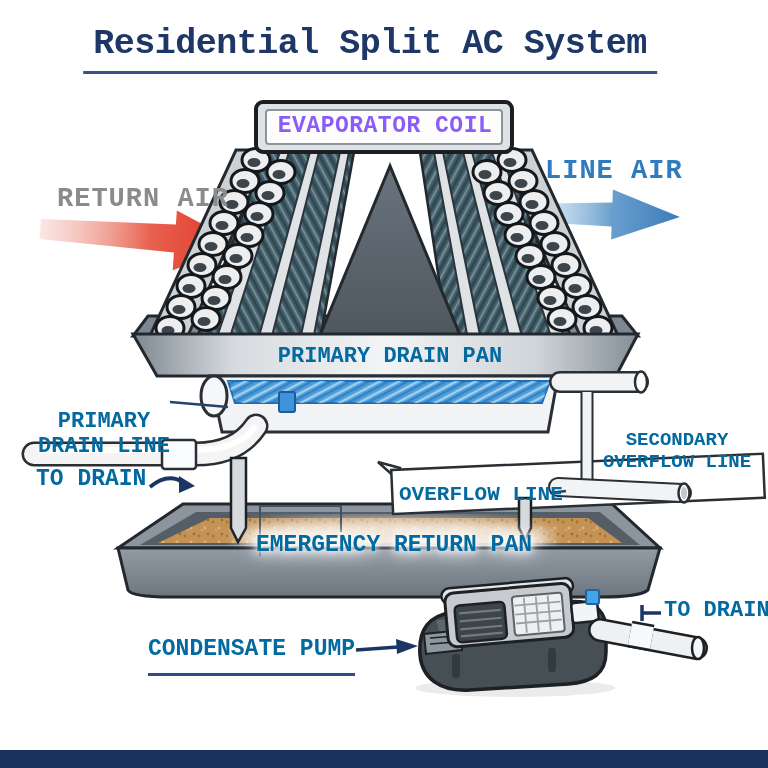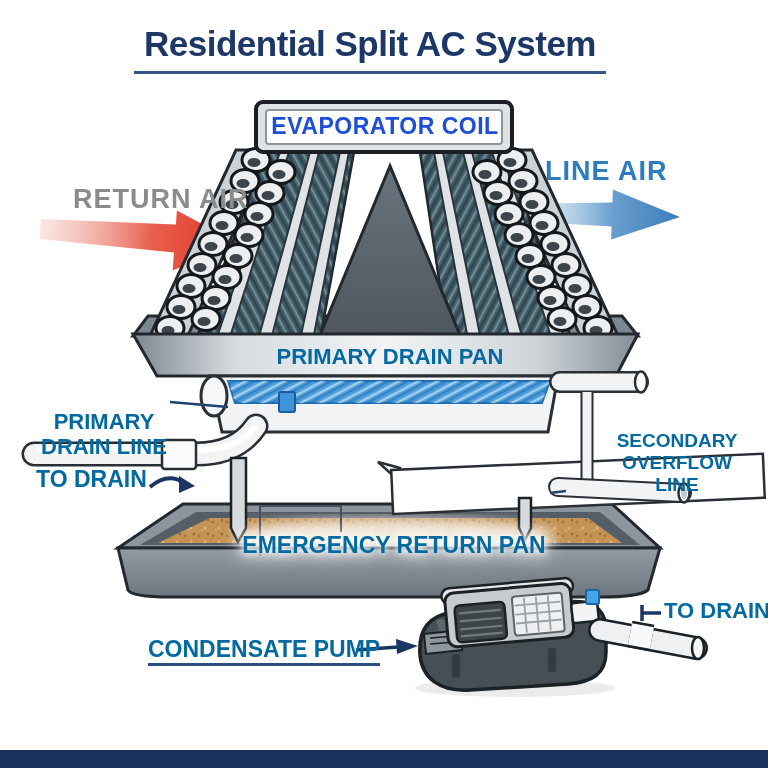--- a/index.html
+++ b/index.html
@@ -1,33 +1,33 @@
 <!DOCTYPE html>
 <html><head>
 <meta charset="utf-8">
 <style>
   html,body{margin:0;padding:0;background:#ffffff;}
   #stage{position:relative;width:768px;height:768px;background:#ffffff;overflow:hidden;
-         font-family:Liberation Sans, sans-serif;}
+         font-family:Liberation Mono, monospace;}
   #stage svg{position:absolute;left:0;top:0;}
   .label{position:absolute;font-weight:bold;color:#0369a1;white-space:nowrap;line-height:1.15;}
   .title{left:370px;top:24px;transform:translateX(-50%);font-size:35px;color:#1d3766;
          padding:0 10px 7px 10px;border-bottom:3px solid #33558a;letter-spacing:-0.5px;}
-  .evap{left:385px;top:113px;transform:translateX(-50%);font-size:23px;color:#1d4ed8;letter-spacing:0.5px;}
-  .return-air{left:57px;top:184px;font-size:27px;color:#8b8b8b;letter-spacing:1px;margin-left:16px;}
+  .evap{left:385px;top:113px;transform:translateX(-50%);font-size:23px;color:#8b5cf6;letter-spacing:0.5px;}
+  .return-air{left:57px;top:184px;font-size:27px;color:#8b8b8b;letter-spacing:1px;}
   .cold-air{left:545px;top:156px;font-size:27px;color:#2e7cc0;letter-spacing:1px;}
   .primary-pan{left:390px;top:344px;transform:translateX(-50%);font-size:22px;}
   .primary-line{left:28px;top:382px;width:152px;text-align:center;font-size:22px;white-space:normal;margin-top:27px;}
   .to-drain-left{left:36px;top:466px;font-size:23px;}
   .secondary{left:598px;top:430px;width:158px;text-align:center;font-size:19px;white-space:normal;}
   .overflow{left:399px;top:483px;font-size:21px;}
   .emergency{left:394px;top:532px;transform:translateX(-50%);font-size:23px;
              text-shadow:0 0 6px #fff,0 0 12px #fff,0 0 18px #fff,0 0 24px #fff;}
   .to-drain-right{left:664px;top:598px;font-size:22px;}
-  .condensate{left:148px;top:636px;font-size:23px;padding-bottom:1px;border-bottom:3px solid #2c4e80;text-align:center;}
+  .condensate{left:148px;top:636px;font-size:23px;padding-bottom:11px;border-bottom:3px solid #2c4e80;text-align:center;}
   .bottom-bar{position:absolute;left:0;top:750px;width:768px;height:18px;background:#19325f;}
 </style>
 </head>
 <body>
 
 <div id="stage">
 
 <svg width="768" height="768" viewBox="0 0 768 768">
   <defs>
     <linearGradient id="redGrad" x1="0" y1="0" x2="1" y2="0">
@@ -275,19 +275,20 @@
 </svg>
 
 <div class="label title">Residential Split AC System</div>
 <div class="label evap">EVAPORATOR COIL</div>
 <div class="label return-air">RETURN AIR</div>
 <div class="label cold-air">LINE AIR</div>
 <div class="label primary-pan">PRIMARY DRAIN PAN</div>
 <div class="label primary-line">PRIMARY DRAIN LINE</div>
 <div class="label to-drain-left">TO DRAIN</div>
 <div class="label secondary">SECONDARY OVERFLOW LINE</div>
+<div class="label overflow">OVERFLOW LINE</div>
 <div class="label emergency">EMERGENCY RETURN PAN</div>
 <div class="label to-drain-right">TO DRAIN</div>
 <div class="label condensate">CONDENSATE PUMP</div>
 
 <div class="bottom-bar"></div>
 
 </div>
 
 </body></html>

